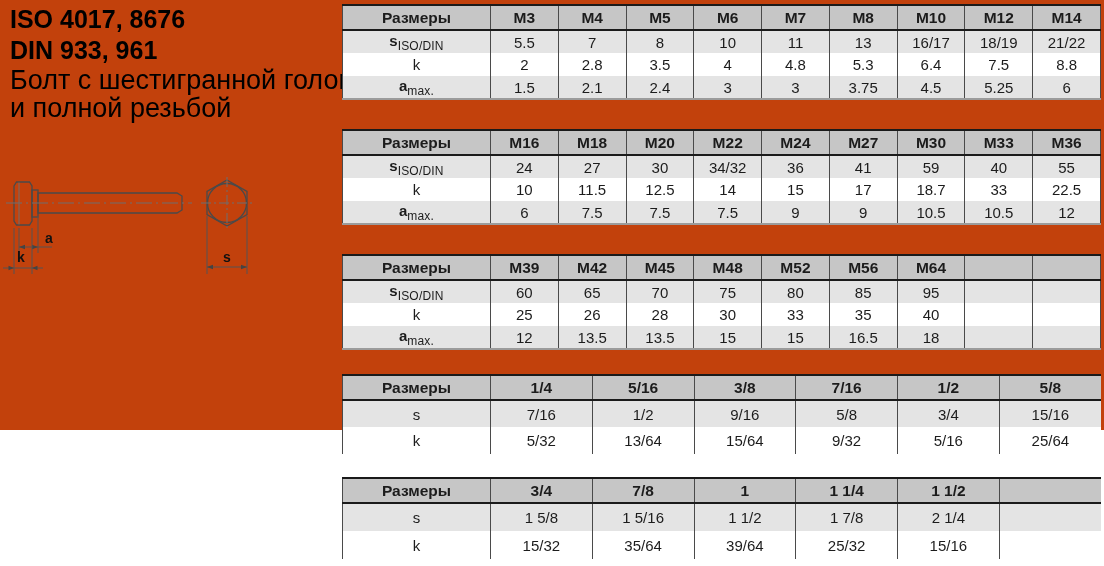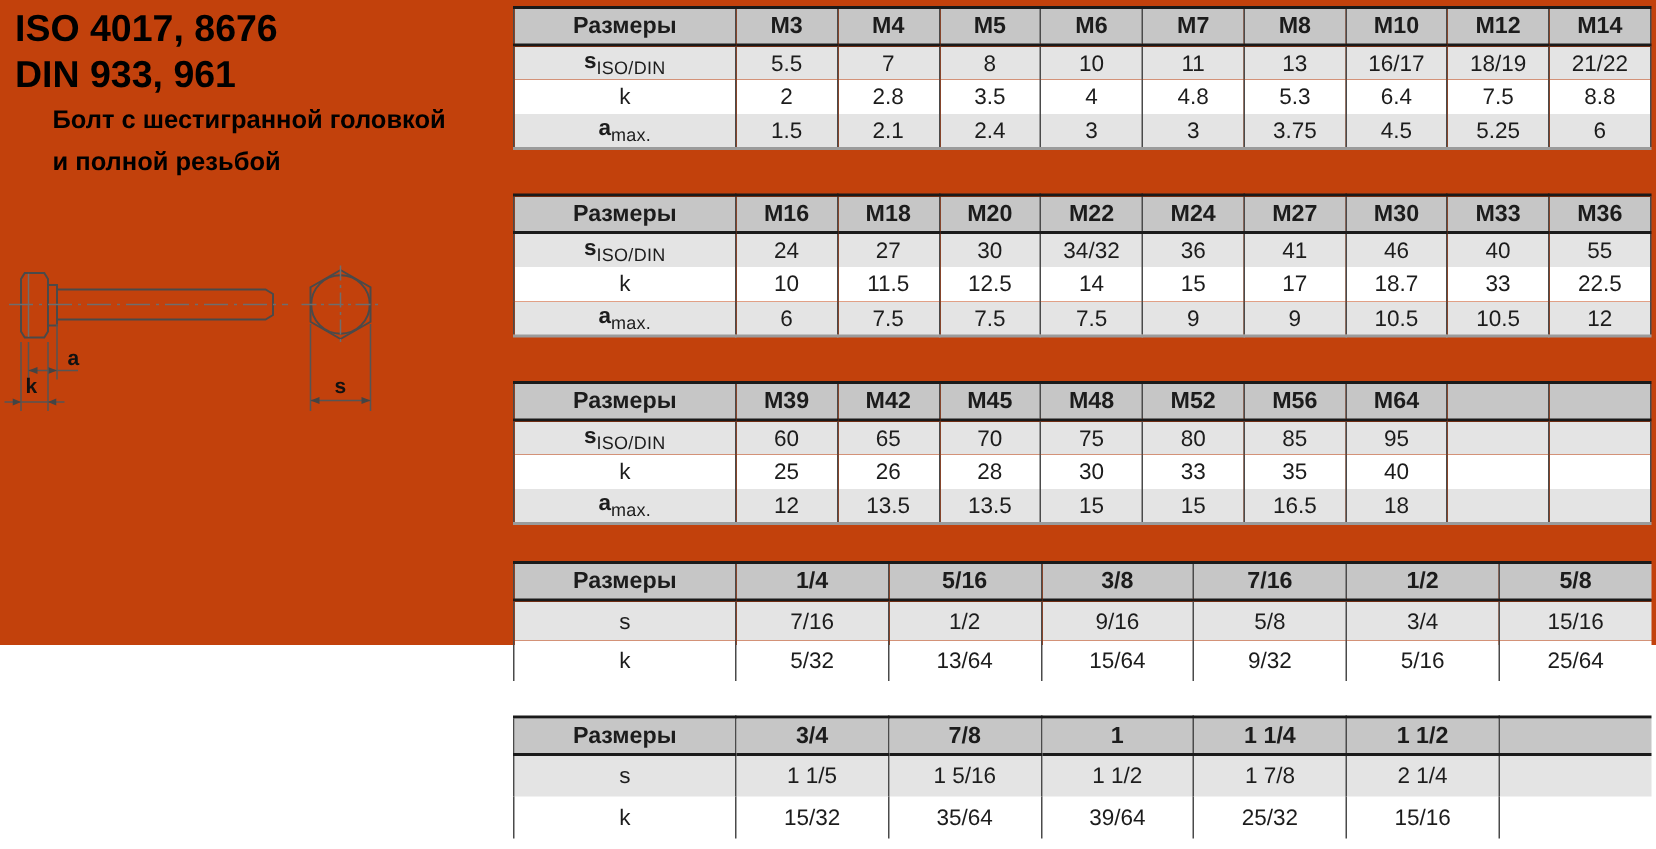--- a/index.html
+++ b/index.html
@@ -7,21 +7,21 @@
     width:1104px;height:566px;background:#ffffff;
     font-family:"Liberation Sans","DejaVu Sans",sans-serif;
     color:var(--ink,#1c1c1c);
     overflow:hidden;
   }
   .page{position:relative;width:1104px;height:430px;background:#c2410c;padding-left:38px;}
 
   
   .title-block{position:absolute;left:10px;top:4px;color:#000;}
   .title-main{font-size:25px;font-weight:bold;line-height:31px;letter-spacing:0px;}
-  .title-desc{font-size:17px;font-weight:bold;line-height:28px;margin-left:25px;}
+  .title-desc{font-size:27px;font-weight:normal;line-height:28px;}
 
   
   .drawing{position:absolute;left:0px;top:150px;width:300px;height:135px;}
   .drawing .outline{fill:none;stroke:#4a4a4a;stroke-width:1.3;}
   .drawing .thin{fill:none;stroke:#6e6e6e;stroke-width:1;}
   .drawing .dimline{fill:none;stroke:#555;stroke-width:1;}
   .drawing .arrow{fill:#444;stroke:none;}
   .drawing text{font-family:"Liberation Sans","DejaVu Sans",sans-serif;font-size:14px;font-weight:bold;fill:#111;}
 
   
@@ -213,21 +213,21 @@
         </thead>
         <tbody>
           <tr>
             <td class="row-label"><span class="lm with-sub">s</span><sub class="ls">ISO/DIN</sub></td>
             <td class="val">24</td>
             <td class="val">27</td>
             <td class="val">30</td>
             <td class="val">34/32</td>
             <td class="val">36</td>
             <td class="val">41</td>
-            <td class="val">46</td>
+            <td class="val">59</td>
             <td class="val">40</td>
             <td class="val">55</td>
           </tr>
           <tr>
             <td class="row-label"><span class="lm">k</span></td>
             <td class="val">10</td>
             <td class="val">11.5</td>
             <td class="val">12.5</td>
             <td class="val">14</td>
             <td class="val">15</td>
@@ -375,21 +375,21 @@
             <td>7/8</td>
             <td>1</td>
             <td>1 1/4</td>
             <td>1 1/2</td>
             <td></td>
           </tr>
         </thead>
         <tbody>
           <tr>
             <td class="row-label"><span class="lm">s</span></td>
-            <td class="val">1 1/5</td>
+            <td class="val">1 5/8</td>
             <td class="val">1 5/16</td>
             <td class="val">1 1/2</td>
             <td class="val">1 7/8</td>
             <td class="val">2 1/4</td>
             <td class="val"></td>
           </tr>
           <tr>
             <td class="row-label"><span class="lm">k</span></td>
             <td class="val">15/32</td>
             <td class="val">35/64</td>

